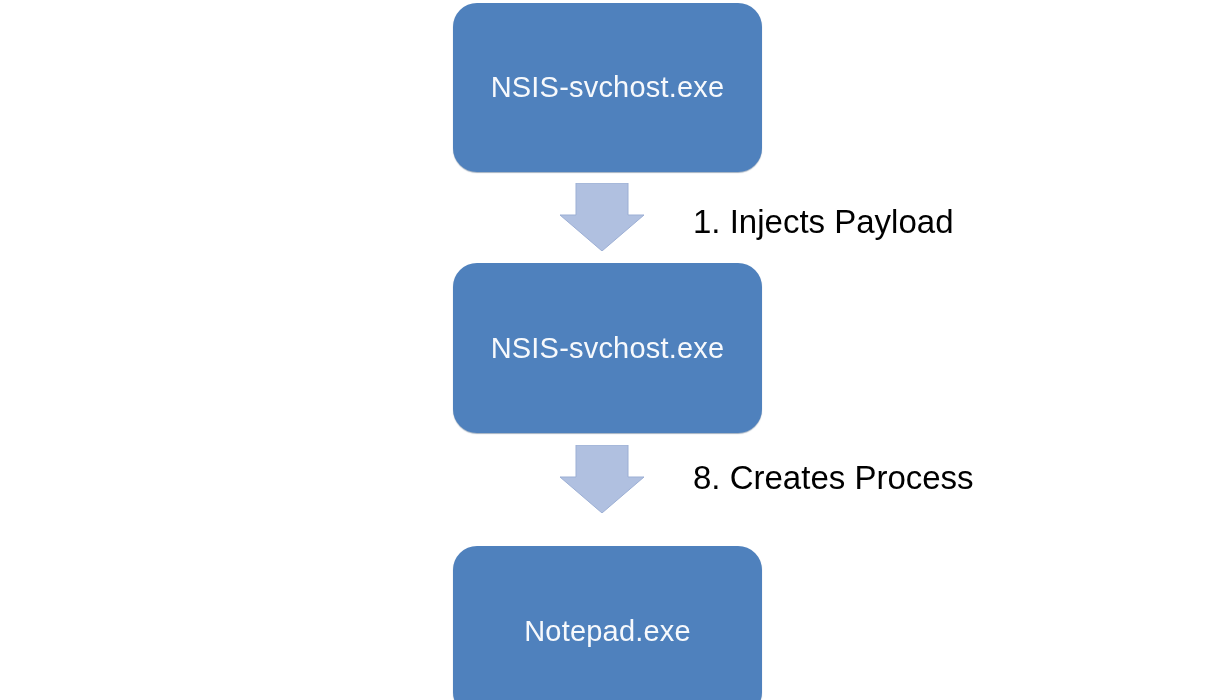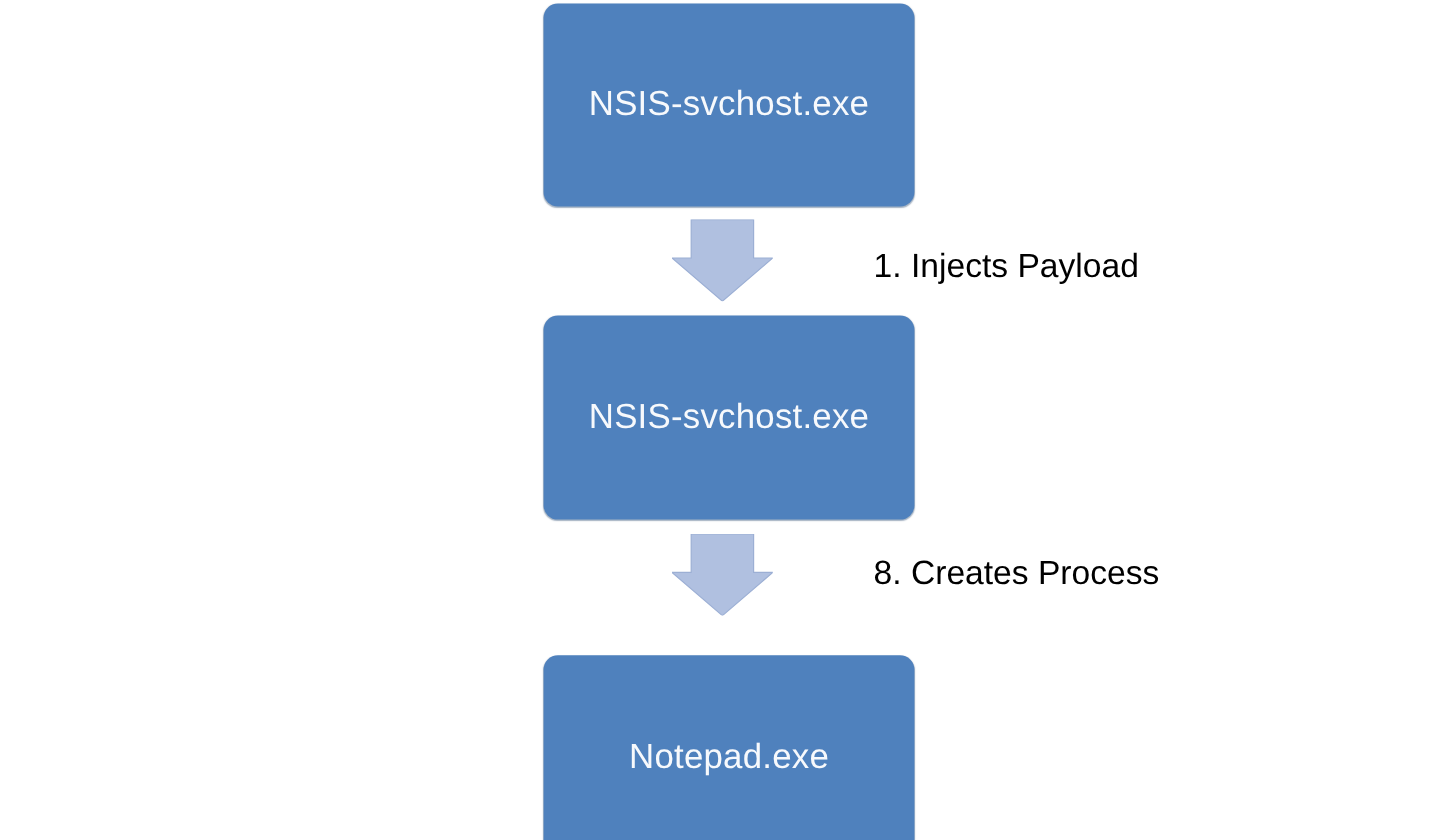--- a/index.html
+++ b/index.html
@@ -14,21 +14,21 @@
     background: var(--page-background, #ffffff);
     overflow: hidden;
     font-family: "Liberation Sans", "DejaVu Sans", sans-serif;
   }
   .node {
     position: absolute;
     left: 453px;
     width: 309px;
     height: 170px;
     background: var(--node-fill, #4f81bd);
-    border-radius: 12px;
+    border-radius: 24px;
     display: flex;
     align-items: center;
     justify-content: center;
     box-shadow: 0 1px 1px rgba(52, 82, 118, 0.45);
   }
   .node-label {
     color: var(--node-text, #f7f9fc);
     font-size: 29px;
     letter-spacing: 0.2px;
     white-space: nowrap;
@@ -43,23 +43,22 @@
     height: 68px;
   }
   .arrow-1 { top: 183px; }
   .arrow-2 { top: 445px; }
   .edge-label {
     position: absolute;
     left: 693px;
     height: 40px;
     line-height: 40px;
     color: var(--label-text, #000000);
-    font-size: 28px;
+    font-size: 33px;
     white-space: nowrap;
-    margin-left: 35px;
   }
   .edge-label-1 { top: 202px; }
   .edge-label-2 { top: 458px; }
 </style>
 </head>
 <body>
 
 <div class="stage">
 
   <div class="node node-1">

